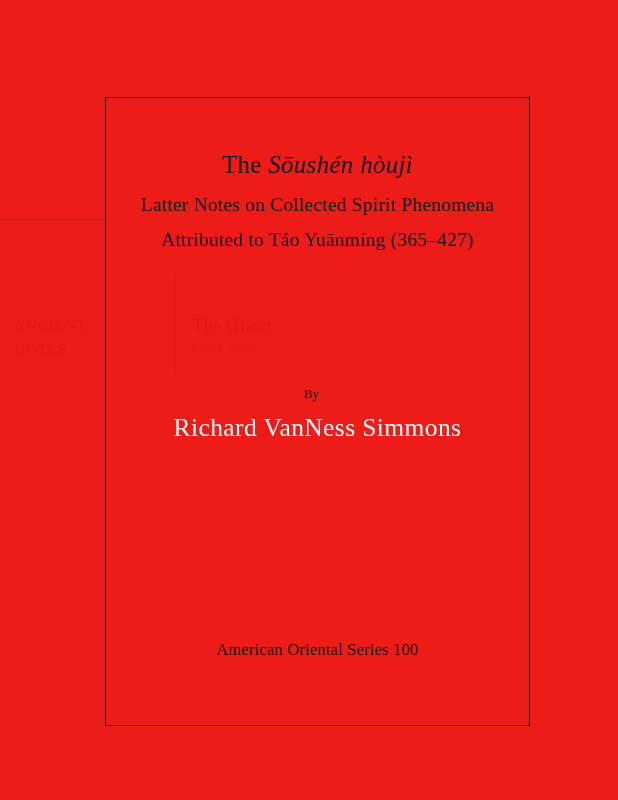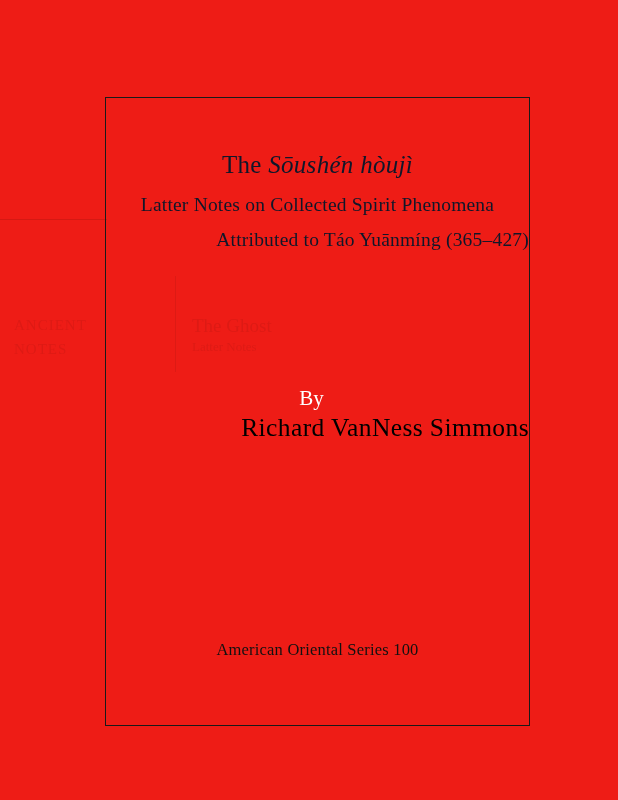--- a/index.html
+++ b/index.html
@@ -76,39 +76,38 @@
     font-size: 19.5px;
     line-height: 1.55;
     margin-top: 8px;
     letter-spacing: 0.2px;
   }
   .attrib {
     font-size: 19.5px;
     line-height: 1.55;
     margin-top: 5px;
     letter-spacing: 0.2px;
-    text-align: right;
   }
   .byline {
     position: absolute;
     left: 0;
     right: 12px;
     top: 288px;
     text-align: center;
-    font-size: 21px;
-    color: #ffffff;
+    font-size: 13px;
+    color: #0f172a;
   }
   .author {
     position: absolute;
     left: 0;
     right: 0;
     top: 315px;
-    text-align: right;
+    text-align: center;
     font-size: 25.5px;
-    color: #000000;
+    color: #ffffff;
     letter-spacing: 0.4px;
   }
   .series {
     position: absolute;
     left: 0;
     right: 0;
     bottom: 65px;
     text-align: center;
     font-size: 16.5px;
     color: #111;

